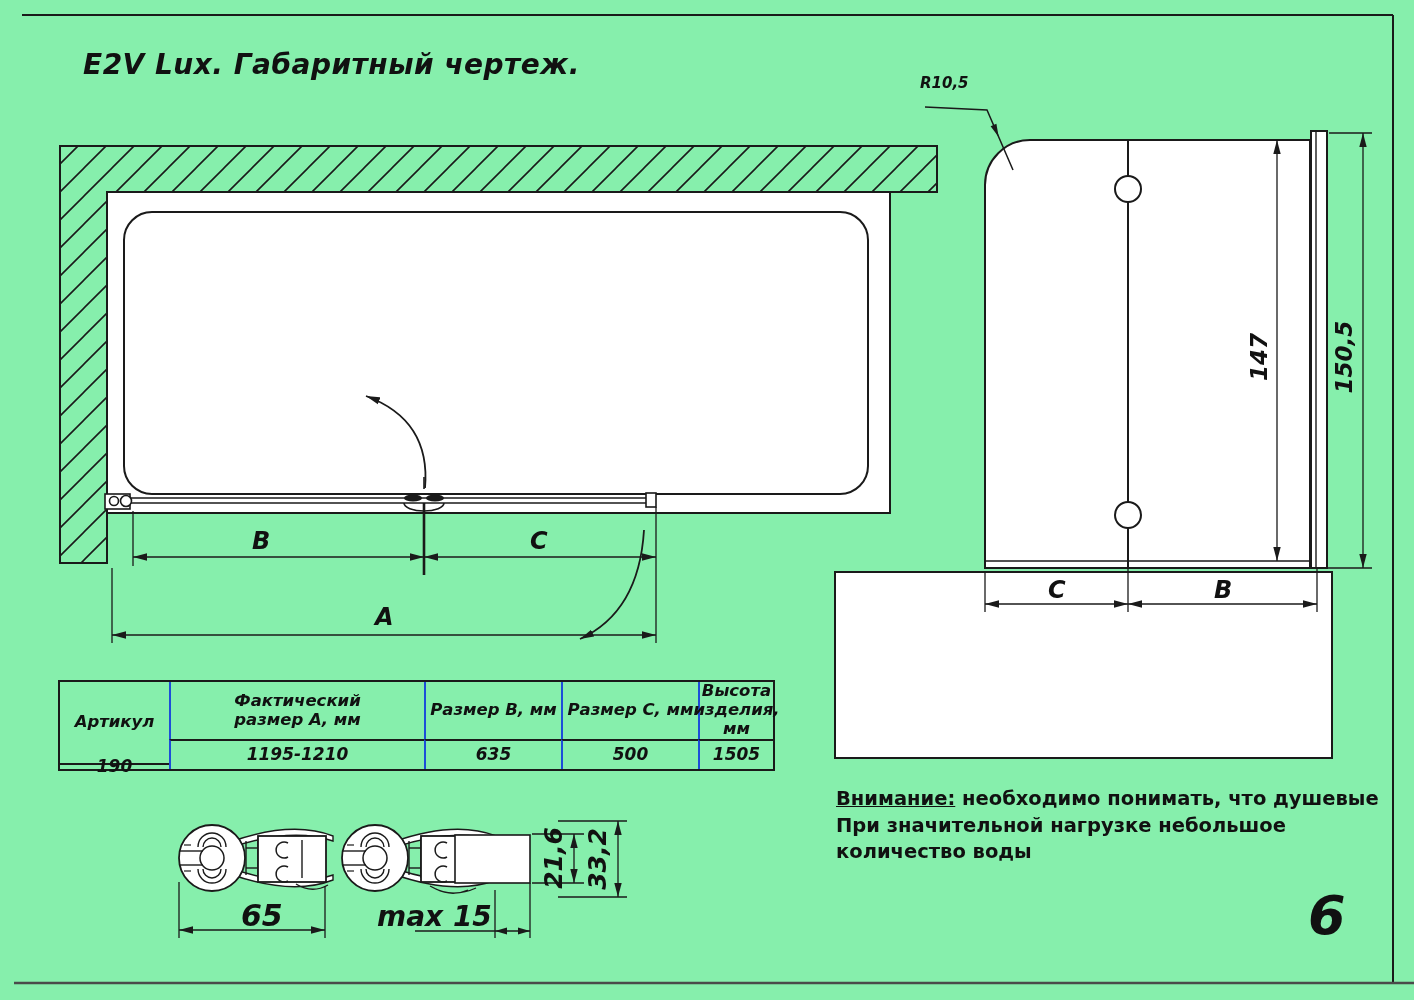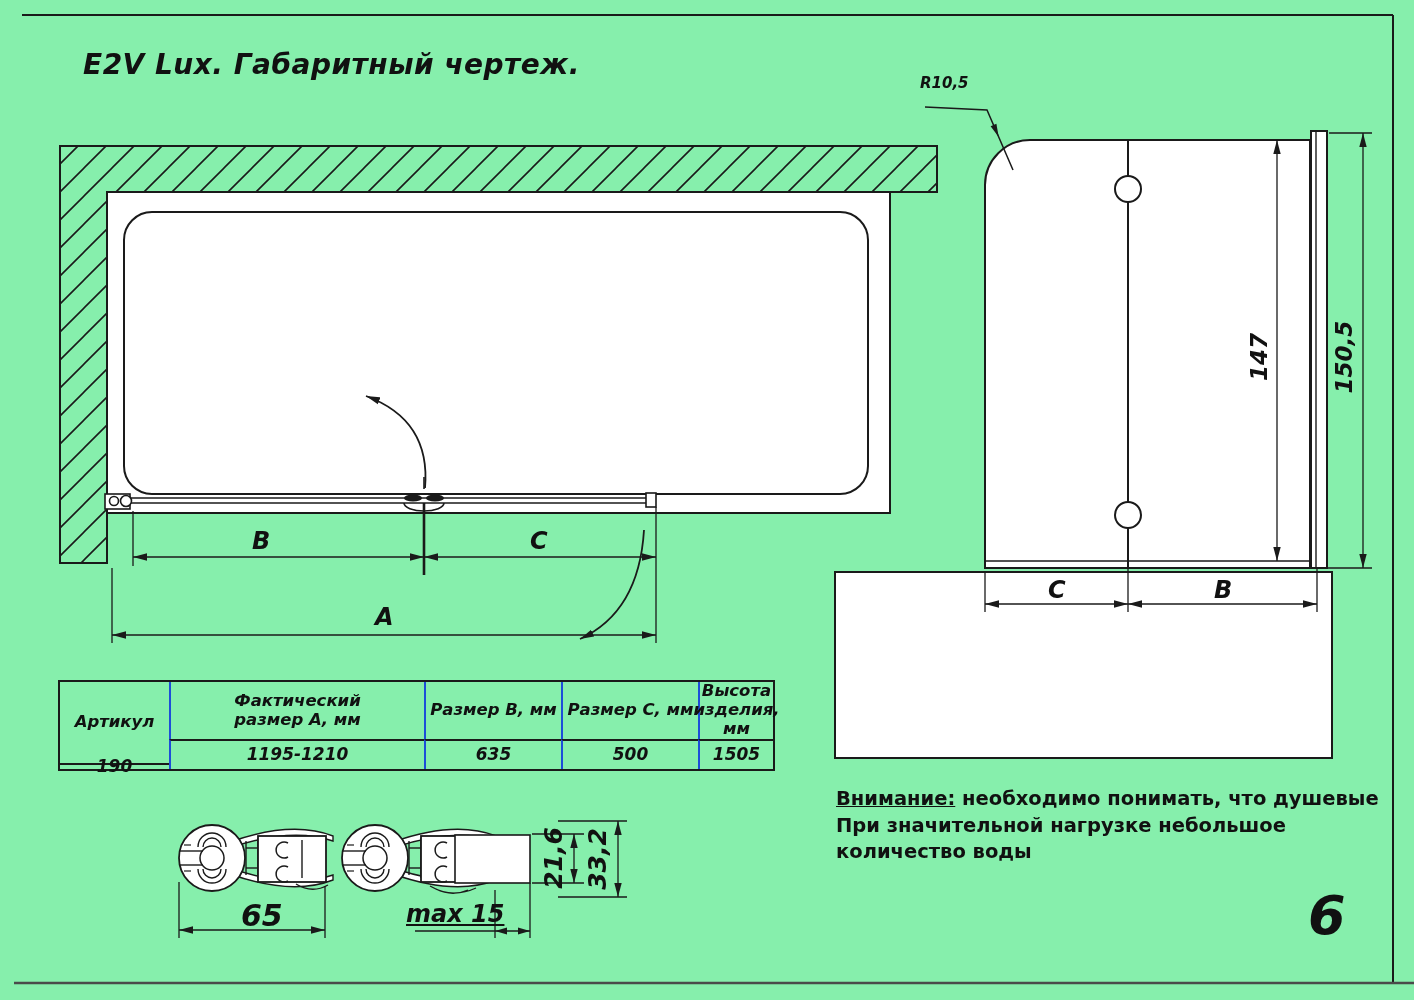--- a/index.html
+++ b/index.html
@@ -198,21 +198,21 @@
   <div class="lbl" style="left:530px;top:527px;font-size:24px;">C</div>
   <div class="lbl" style="left:375px;top:603px;font-size:24px;">A</div>
 
   <div class="lbl" style="left:920px;top:74px;font-size:15px;">R10,5</div>
   <div class="vlabel" style="left:1211px;top:343px;font-size:23px;">147</div>
   <div class="vlabel" style="left:1296px;top:343px;font-size:23px;">150,5</div>
   <div class="lbl" style="left:1048px;top:576px;font-size:24px;">C</div>
   <div class="lbl" style="left:1214px;top:576px;font-size:24px;">B</div>
 
   <div class="lbl" style="left:233px;top:898px;font-size:30px;margin-left:8px;">65</div>
-  <div class="lbl" style="left:406px;top:900px;font-size:24px;text-decoration:underline;">max 15</div>
+  <div class="lbl" style="left:377px;top:900px;font-size:28px;">max 15</div>
   <div class="vlabel" style="left:505px;top:844px;font-size:25px;">21,6</div>
   <div class="vlabel" style="left:549px;top:845px;font-size:25px;">33,2</div>
 
   <div class="spec-table">
     <div class="cell first">Артикул</div>
     <div class="cell">Фактический
 размер А, мм</div>
     <div class="cell">Размер В, мм</div>
     <div class="cell">Размер С, мм</div>
     <div class="cell">Высота

